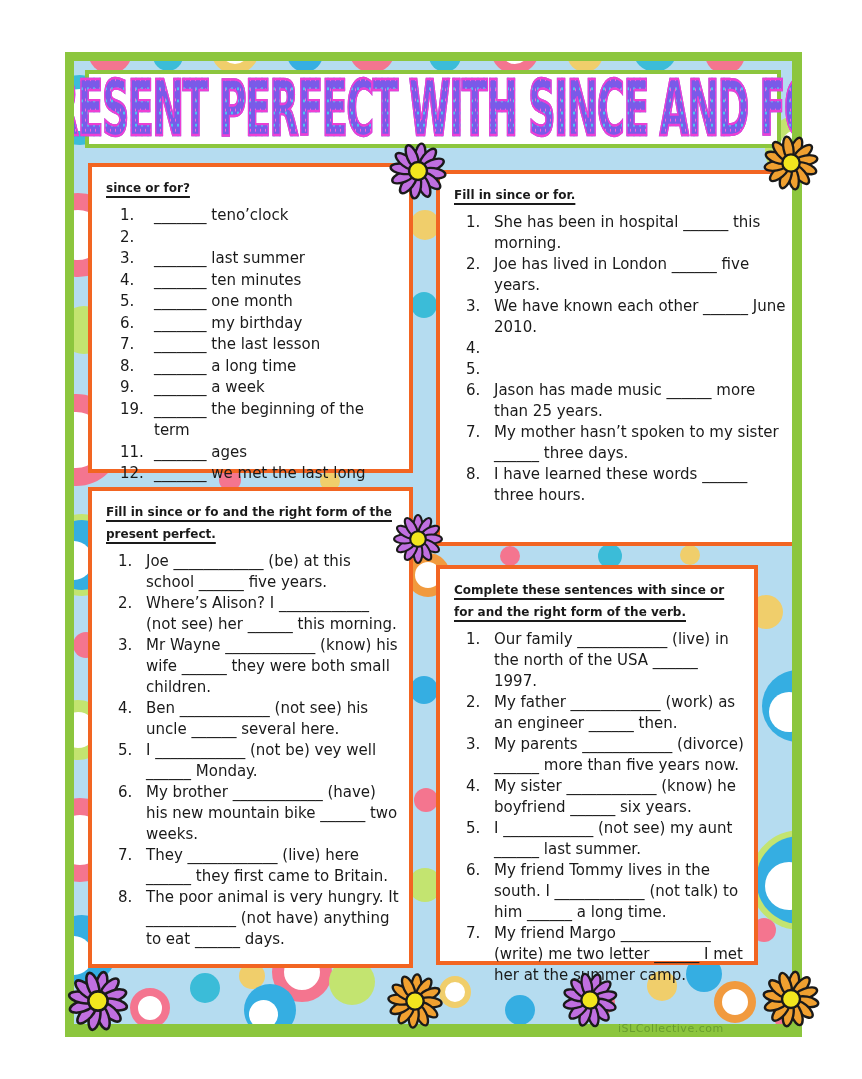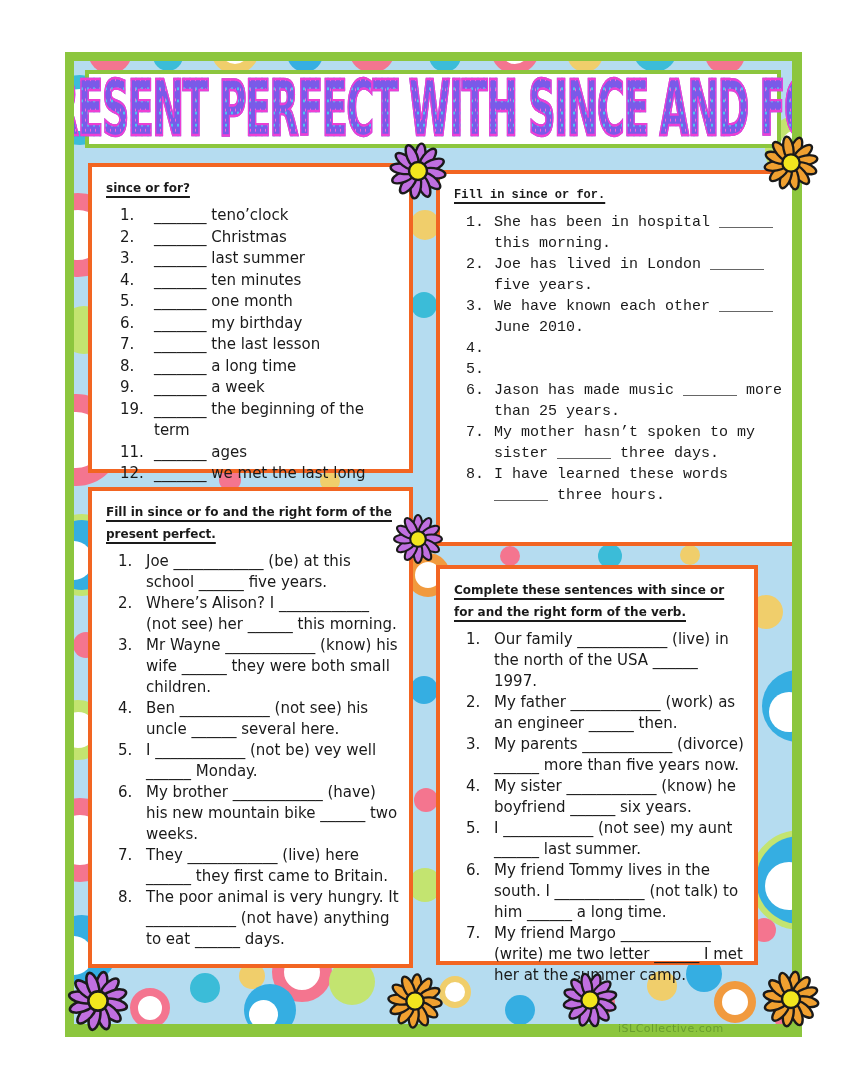--- a/index.html
+++ b/index.html
@@ -38,21 +38,21 @@
       -webkit-background-clip:text;background-clip:text;color:transparent;
     }
   }
   
   .xbox{
     position:absolute;box-sizing:border-box;background:#fff;
     border:4px solid #F26522;z-index:2;
     padding:8px 10px 8px 14px;color:#1a1a1a;
   }
   .box1{left:14px;top:102px;width:325px;height:310px;}
-  .box2{left:362px;top:109px;width:369px;height:376px;font-family:Liberation Mono, monospace;}
+  .box2{left:362px;top:109px;width:369px;height:376px;}
   .box3{left:14px;top:426px;width:325px;height:481px;}
   .box4{left:362px;top:504px;width:322px;height:400px;}
   .xhead{
     font-size:12px;font-weight:bold;margin:2px 0 6px 0;line-height:22px;
     text-decoration:underline;text-underline-offset:4px;text-decoration-thickness:1.5px;
   }
   .xlist{list-style:none;margin:0;padding:0 0 0 14px;}
   .xlist li{display:grid;grid-template-columns:34px 1fr;line-height:21.5px;font-size:15px;}
   .box2 .xlist,.box3 .xlist,.box4 .xlist{padding-left:12px;}
   .box2 .xlist li,.box3 .xlist li,.box4 .xlist li{grid-template-columns:28px 1fr;line-height:21px;}
@@ -142,21 +142,20 @@
 
     <div class="xbox box1">
       <div class="xhead">since or for?</div>
       <ol class="xlist">
           <li>
             <span class="num">1.</span>
             <span class="txt">_______ teno’clock</span>
           </li>
           <li>
             <span class="num">2.</span>
-            <span class="txt">_______ Christmas</span>
           </li>
           <li>
             <span class="num">3.</span>
             <span class="txt">_______ last summer</span>
           </li>
           <li>
             <span class="num">4.</span>
             <span class="txt">_______ ten minutes</span>
           </li>
           <li>

